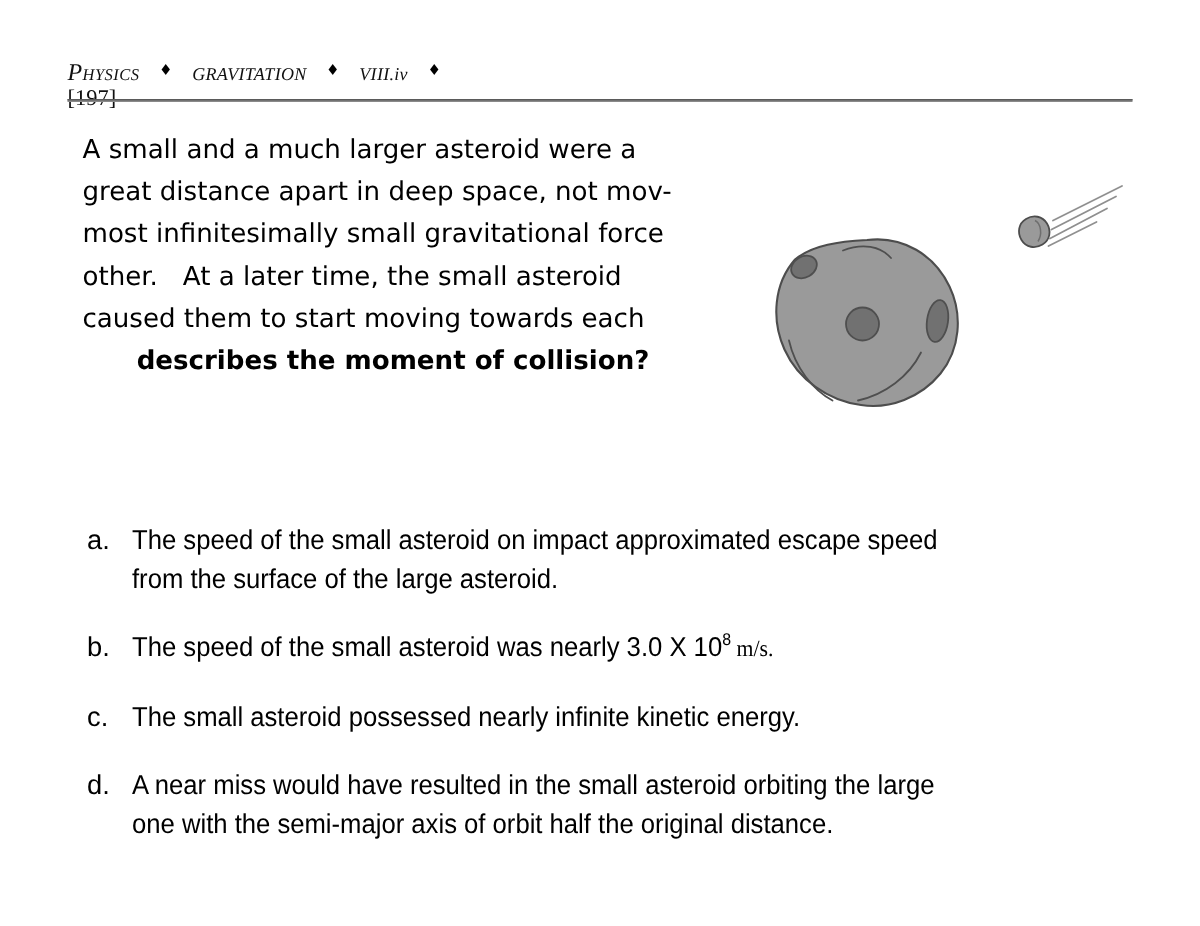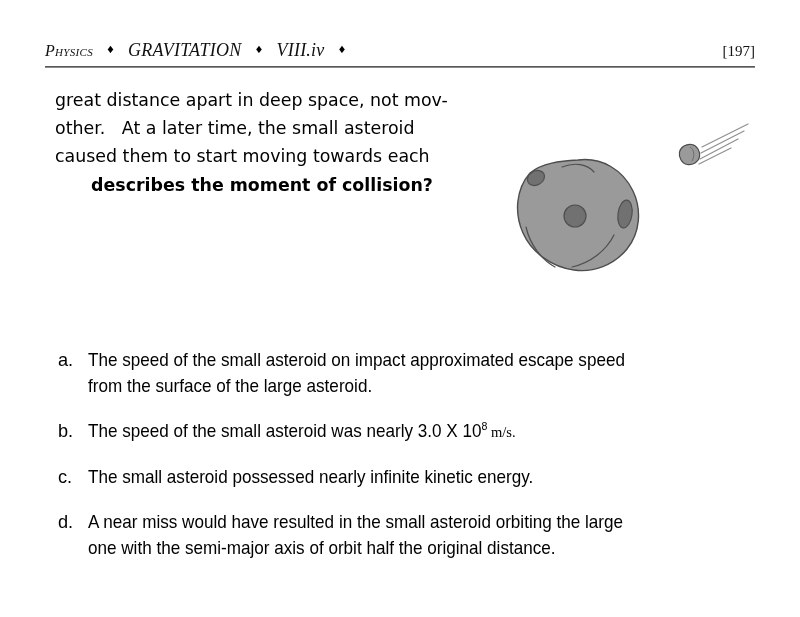--- a/index.html
+++ b/index.html
@@ -22,37 +22,38 @@
     left: 45px;
     top: 40px;
     width: 710px;
     height: 28px;
   }
   .hdr-row {
     display: flex;
     align-items: baseline;
     width: 100%;
     white-space: nowrap;
+    flex-direction: column;
   }
   .hdr-left {
     display: flex;
     align-items: baseline;
     font-family: "Liberation Serif", serif;
     font-style: italic;
     font-size: 15px;
     color: #111111;
     letter-spacing: 0.2px;
   }
   .hdr-smallcaps {
     font-variant: small-caps;
     font-size: 16px;
     letter-spacing: 0.3px;
   }
   .hdr-caps {
-    font-size: 18px;
+    font-size: 12px;
     letter-spacing: 0.2px;
     text-align: right;
   }
   .hdr-sep {
     font-family: "DejaVu Sans", sans-serif;
     font-style: normal;
     font-size: 10px;
     padding: 0 13px;
     position: relative;
     top: -3px;
@@ -152,21 +153,23 @@
       <span class="hdr-caps">VIII.iv</span>
       <span class="hdr-sep">♦</span>
     </span>
     <span class="hdr-spacer"></span>
     <span class="hdr-page">[197]</span>
   </div>
 </div>
 <div id="header-rule"></div>
 
 <div id="question-block">
+  <div>A small and a much larger asteroid were a</div>
   <div>great distance apart in deep space, not mov-</div>
+  <div>most infinitesimally small gravitational force</div>
   <div>other.&nbsp;&nbsp; At a later time, the small asteroid</div>
   <div>caused them to start moving towards each</div>
   <div class="lastline">describes the moment of collision?</div>
 </div>
 
 <div id="asteroid-figure">
   <svg width="290" height="190" viewBox="0 0 290 190">
 
     <g>
       <path d="M 88,45

